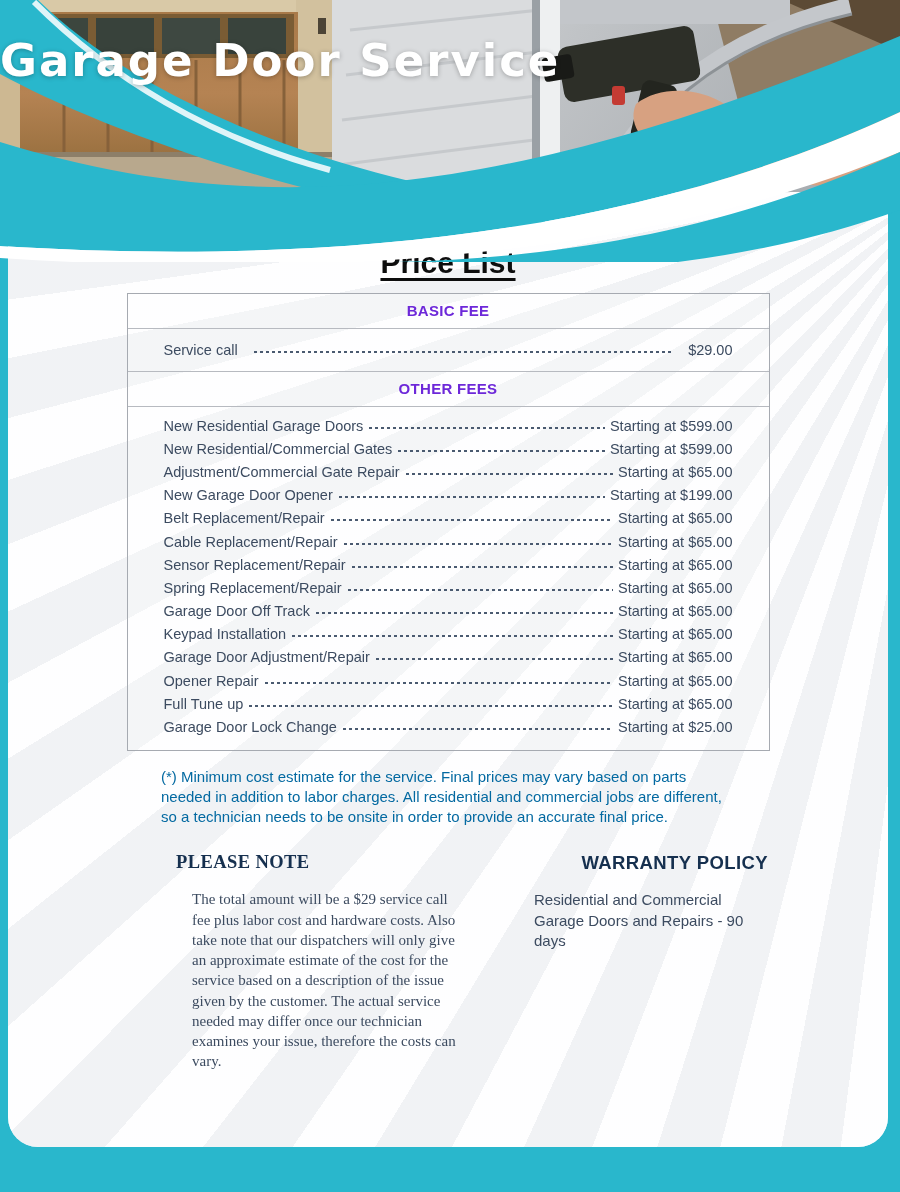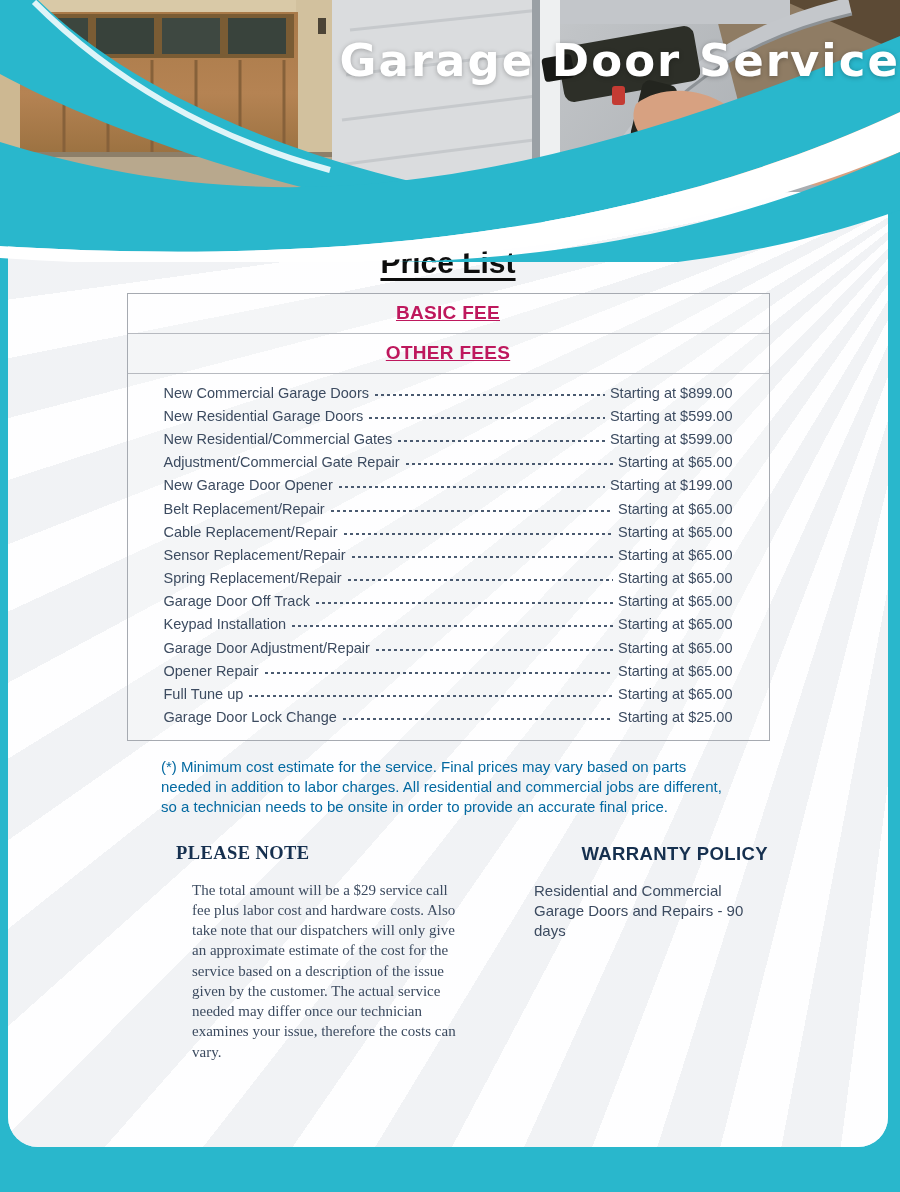--- a/index.html
+++ b/index.html
@@ -27,21 +27,21 @@
     pointer-events:none;
   }
 
   .content{position:relative;padding-top:246px;z-index:2;}
 
   
   .header{position:absolute;top:0;left:0;width:900px;height:262px;z-index:3;pointer-events:none;}
   .header svg{display:block;}
   .banner-title{
     position:absolute;top:34px;left:0;width:100%;
-    text-align:right;
+    text-align:left;
     font-family:"DejaVu Sans",sans-serif;
     font-size:45px;font-weight:600;letter-spacing:2px;
     color:#ffffff;
     text-shadow:0 1px 5px rgba(0,0,0,.28);
   }
 
   
   .price-heading{
     margin:0 0 13px 0;
     text-align:center;
@@ -50,25 +50,24 @@
     text-decoration:underline;
     text-underline-offset:5px;
   }
   .price-table{
     width:641px;margin:0 auto;
     border:1px solid #a6aab1;
     background:rgba(255,255,255,.25);
   }
   .section-head{
     text-align:center;
-    font-size:19px;font-weight:700;letter-spacing:.3px;
-    color:#be185d;
+    font-size:15px;font-weight:700;letter-spacing:.3px;
+    color:#6d28d9;
     padding:8px 0 9px;
     border-bottom:1px solid #b7bac0;
-    text-decoration:underline;
   }
   .section-body{padding:7px 36px 11px;border-bottom:1px solid #b7bac0;}
   .section-body:last-child{border-bottom:none;}
   .section-body.basic{padding:12px 36px;}
   .row{
     display:flex;align-items:baseline;
     font-size:14.5px;color:#3c4b60;
     padding:3.6px 0;
   }
   .section-body.basic .row{padding:1px 0;}
@@ -103,27 +102,29 @@
 
 <div class="page">
 
   <div class="panel">
     <div class="content">
 
       <h1 class="price-heading">Price List</h1>
 
       <div class="price-table" id="table-root">
           <div class="section-head">BASIC FEE</div>
+          <div class="section-body basic">
+            <div class="row">
+              <span class="lab">Service call</span>
+              <span class="leader"></span>
+              <span class="price">$29.00</span>
+            </div>
+          </div>
           <div class="section-head">OTHER FEES</div>
           <div class="section-body">
-            <div class="row">
-              <span class="lab">New Commercial Garage Doors</span>
-              <span class="leader"></span>
-              <span class="price">Starting at $899.00</span>
-            </div>
             <div class="row">
               <span class="lab">New Residential Garage Doors</span>
               <span class="leader"></span>
               <span class="price">Starting at $599.00</span>
             </div>
             <div class="row">
               <span class="lab">New Residential/Commercial Gates</span>
               <span class="leader"></span>
               <span class="price">Starting at $599.00</span>
             </div>

